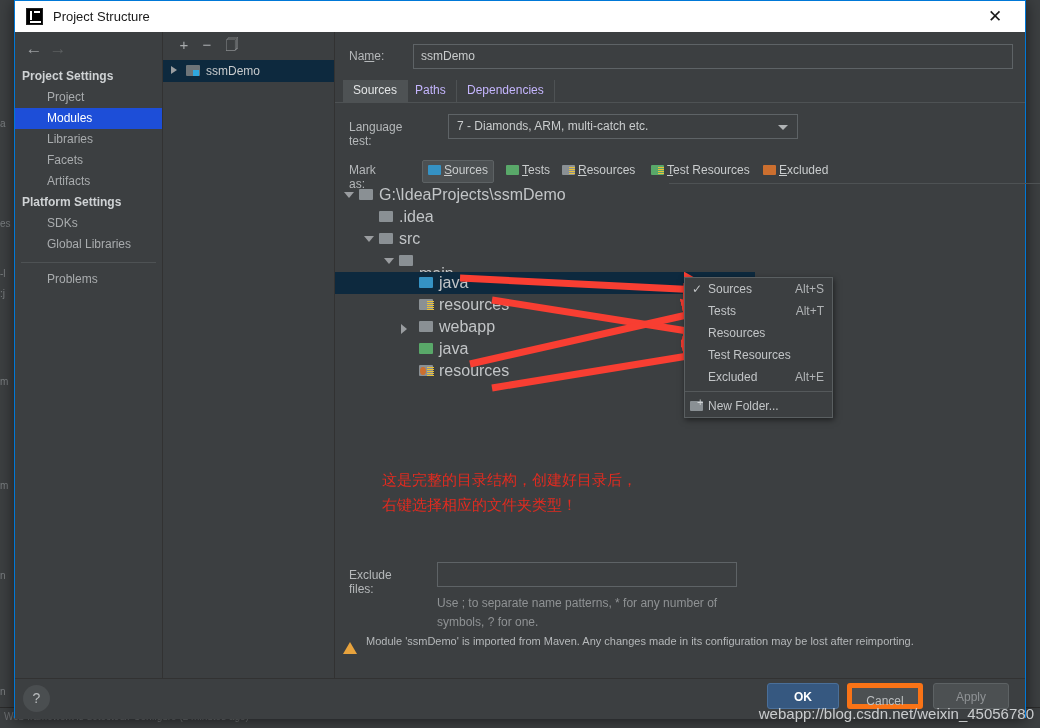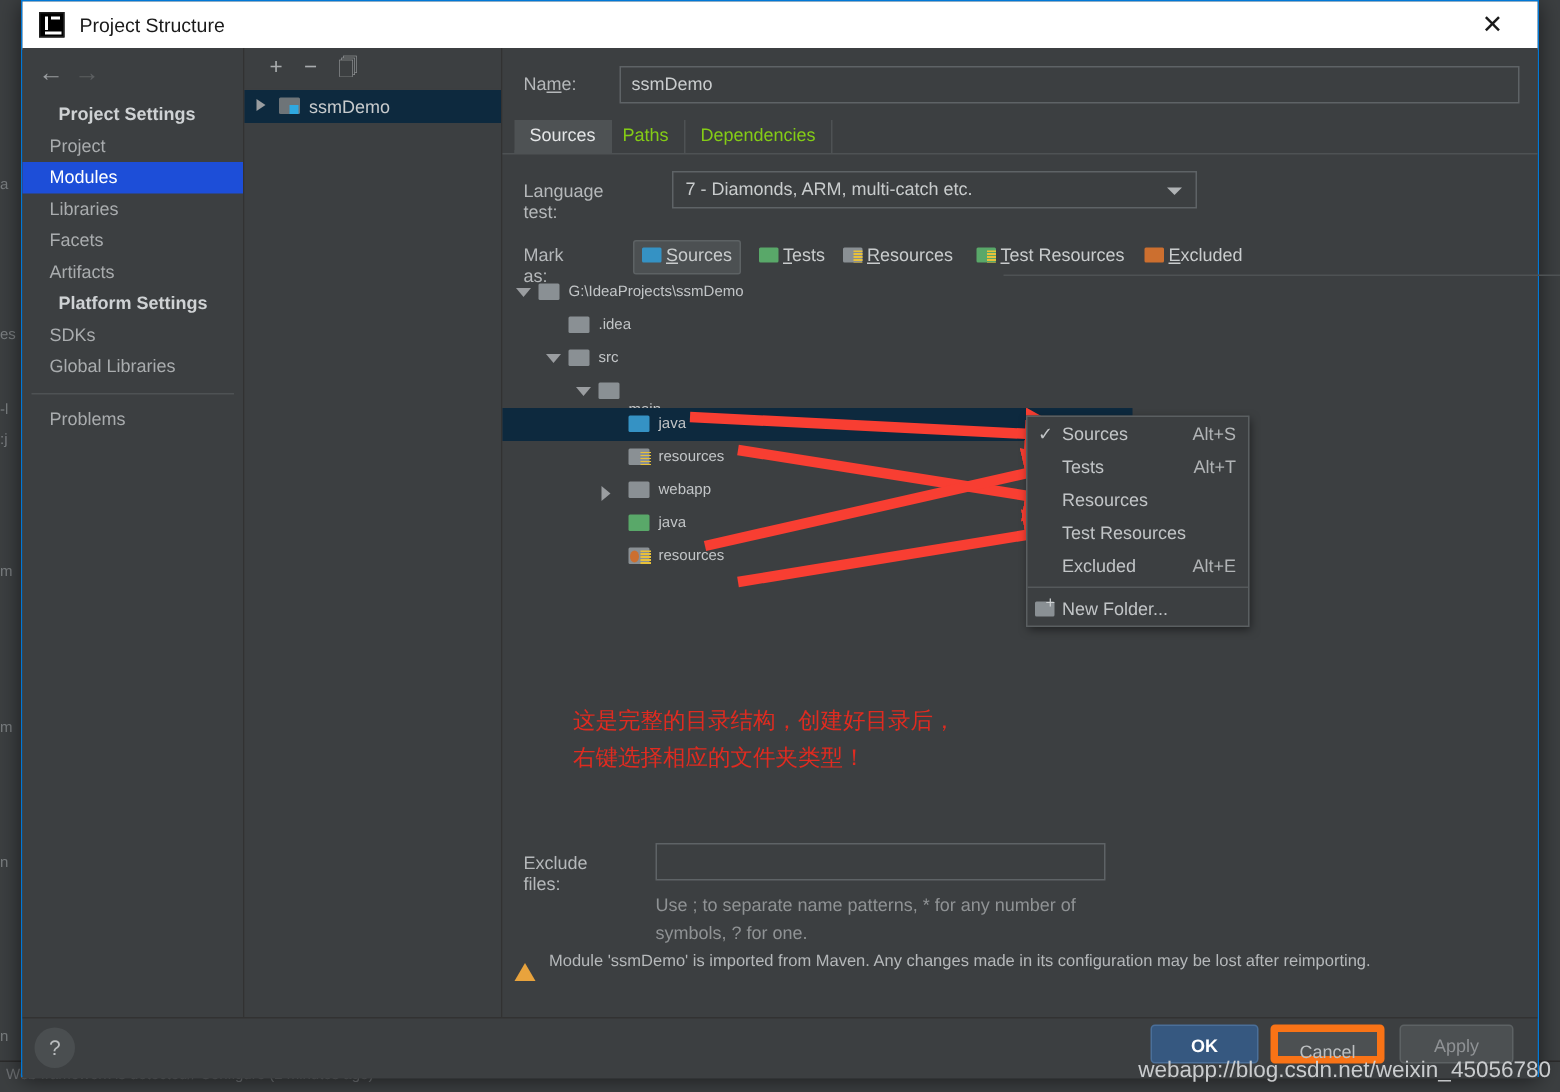--- a/index.html
+++ b/index.html
@@ -46,22 +46,22 @@
 
   
   #dlgbody{position:absolute;left:0;top:31px;width:1010px;height:646px;background:#3c3f41;}
 
   
   #leftnav{position:absolute;left:0;top:0;width:147px;height:646px;background:#3c3f41;border-right:1px solid #323232;}
   #navarrows{height:34px;position:relative;}
   .navarrow{position:absolute;top:8px;width:22px;height:20px;text-align:center;line-height:18px;font-size:17px;color:#9a9da0;}
   .navarrow.back{left:8px;}
   .navarrow.fwd{left:32px;color:#5c5f61;}
-  .nav-group{padding-left:24px;font-weight:bold;color:#cfd2d4;font-size:12px;height:21px;line-height:21px;}
-  .nav-item{padding-left:18px;height:21px;line-height:21px;color:#a9acae;font-size:12px;}
+  .nav-group{padding-left:7px;font-weight:bold;color:#cfd2d4;font-size:12px;height:21px;line-height:21px;}
+  .nav-item{padding-left:32px;height:21px;line-height:21px;color:#a9acae;font-size:12px;}
   .nav-item.sel{background:#1d4ed8;color:#ffffff;}
   .nav-sep{margin:7px 6px 6px 6px;border-top:1px solid #4e5254;}
 
   
   #modcol{position:absolute;left:148px;top:0;width:171px;height:646px;background:#3c3f41;border-right:1px solid #323232;}
   #modtools{height:27px;position:relative;border-bottom:1px solid #3c3f41;}
   .modtool{position:absolute;top:4px;width:20px;height:18px;text-align:center;line-height:18px;color:#a9acae;font-size:15px;}
   .modtool.t1{left:11px;}
   .modtool.t2{left:34px;}
   .modtool.t3{left:59px;font-size:13px;}
@@ -77,21 +77,21 @@
   .row-name{position:absolute;left:14px;top:12px;width:664px;height:26px;}
   .row-name .lbl{position:absolute;left:0;top:5px;font-size:12px;color:#b5b8ba;}
   .row-name .lbl u{text-decoration:underline;}
   .row-name .field{
     position:absolute;left:64px;top:0;width:600px;height:25px;box-sizing:border-box;
     background:#3c3f41;border:1px solid #5e6366;color:#c9cccd;font-size:12px;
     padding:0 7px;line-height:23px;
   }
 
   .tabbar{position:absolute;left:0;top:48px;width:690px;height:22px;border-bottom:1px solid #4e5254;}
-  .tab{position:absolute;top:0;height:22px;line-height:21px;padding:0 10px;font-size:12px;color:#84cc16;border-right:1px solid #4e5254;box-sizing:border-box;}
+  .tab{position:absolute;top:0;height:22px;line-height:21px;padding:0 10px;font-size:12px;color:#c4b5fd;border-right:1px solid #4e5254;box-sizing:border-box;}
   .tab.active{background:#4e5254;color:#e3e5e6;border-bottom:2px solid #4e5254;}
 
   .row-lang{position:absolute;left:14px;top:82px;}
   .row-lang .lbl{position:absolute;left:0;top:6px;font-size:12px;color:#b5b8ba;}
   .row-lang .combo{
     position:absolute;left:99px;top:0;width:350px;height:25px;box-sizing:border-box;
     background:#3c3f41;border:1px solid #5e6366;color:#c9cccd;font-size:12px;line-height:23px;padding-left:8px;
   }
   .row-lang .combo .arr{position:absolute;right:9px;top:10px;width:0;height:0;border-top:5px solid #b0b3b5;border-left:5px solid transparent;border-right:5px solid transparent;}
 
@@ -102,21 +102,21 @@
   .mkico{display:inline-block;width:13px;height:10px;vertical-align:-1px;margin-right:3px;border-radius:1px;position:relative;}
   .mkico.blue{background:#3592c4;}
   .mkico.green{background:#59a869;}
   .mkico.gray{background:#8a9094;}
   .mkico.gray:after,.mkico.tres:after{content:"";position:absolute;left:7px;top:2px;width:6px;height:8px;background:repeating-linear-gradient(#e8c13a 0 1px,transparent 1px 2px);}
   .mkico.tres{background:#59a869;}
   .mkico.orange{background:#cc6f2f;}
   .markbtn u{text-decoration:underline;}
 
   
-  #tree{position:absolute;left:0;top:152px;width:420px;height:380px;font-size:10px;}
+  #tree{position:absolute;left:0;top:152px;width:420px;height:380px;font-size:16px;}
   .tnode{position:relative;height:22px;line-height:22px;color:#c2c5c7;}
   .tnode.sel{background:#0d293e;}
   .tnode .caret{position:absolute;top:8px;width:0;height:0;}
   .tnode .caret.down{border-left:5px solid transparent;border-right:5px solid transparent;border-top:6px solid #9a9da0;}
   .tnode .caret.right{border-top:5px solid transparent;border-bottom:5px solid transparent;border-left:6px solid #9a9da0;}
   .tnode .fico{position:absolute;top:5px;width:14px;height:11px;border-radius:1px;background:#8a9094;}
   .tnode .fico.blue{background:#3592c4;}
   .tnode .fico.green{background:#59a869;}
   .tnode .fico.plain{background:#8a9094;}
   .tnode .fico.res:after{content:"";position:absolute;left:8px;top:2px;width:7px;height:9px;background:repeating-linear-gradient(#e8c13a 0 1px,transparent 1px 2px);}

